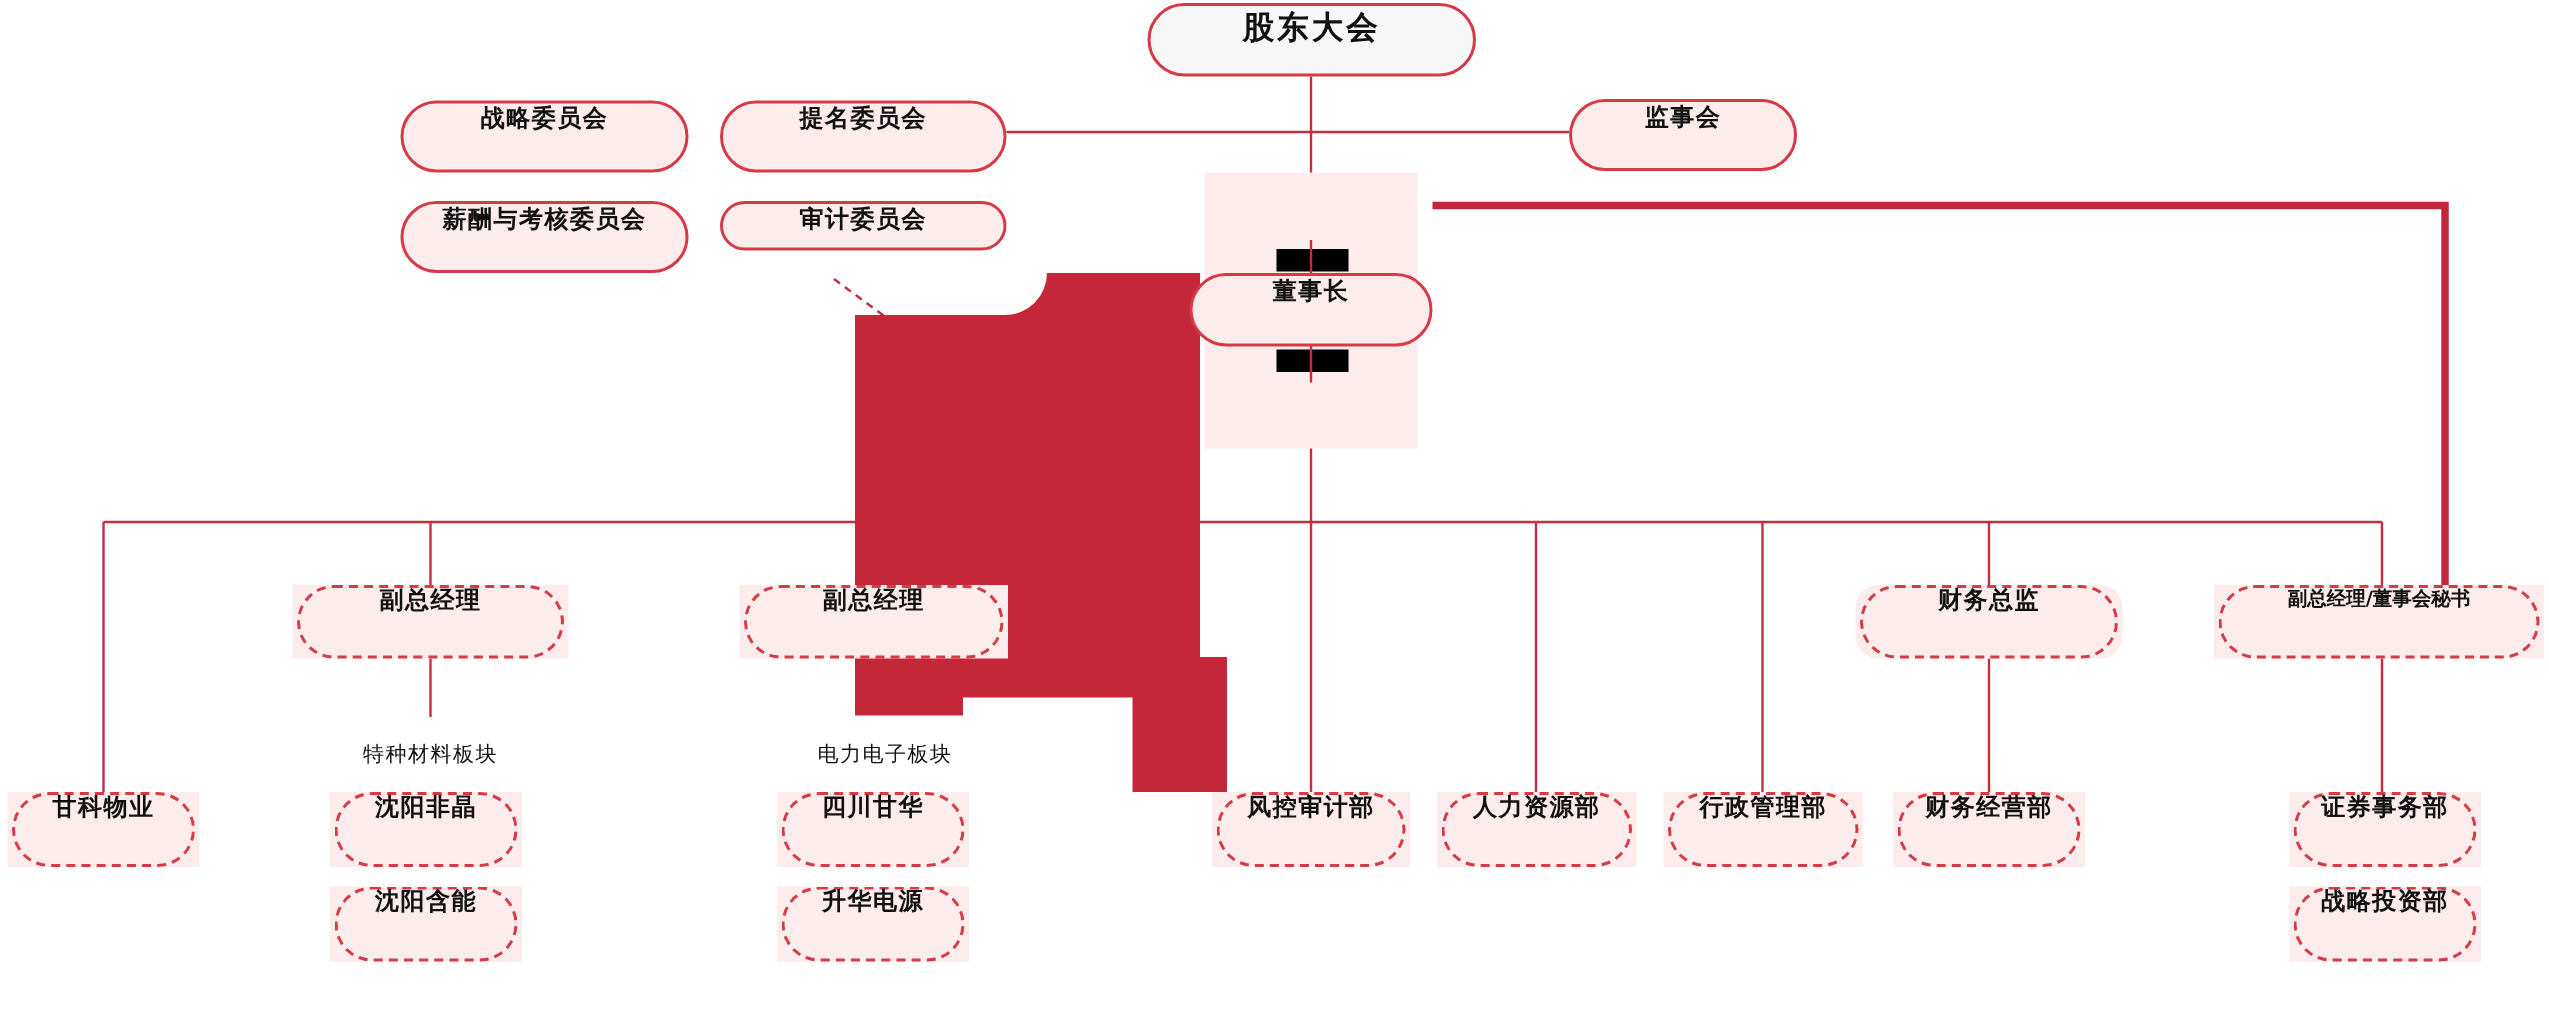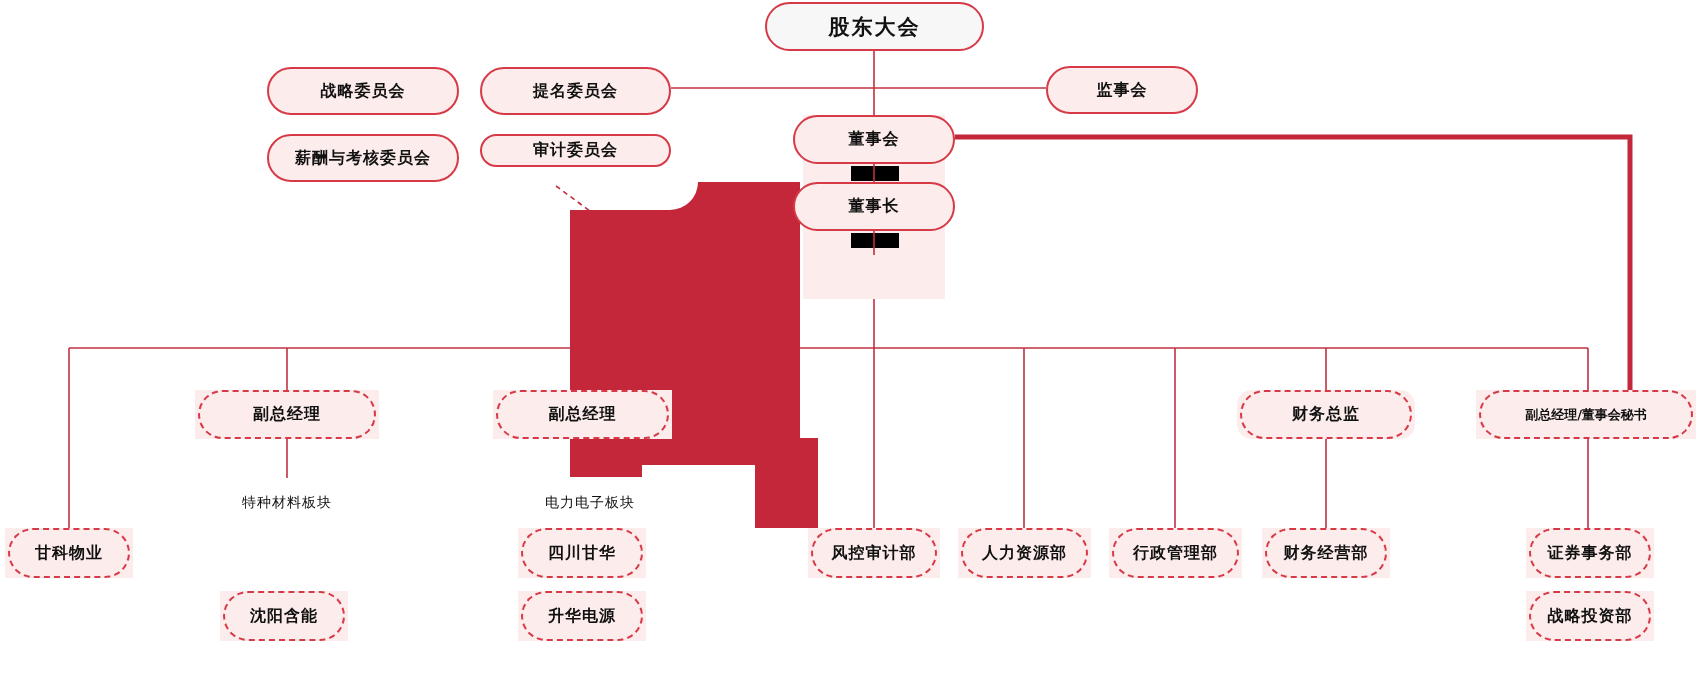--- a/index.html
+++ b/index.html
@@ -8,21 +8,21 @@
     position:relative;width:1699px;height:675px;background:#ffffff;overflow:hidden;
   }
   .layer{position:absolute;left:0;top:0;z-index:1;}
   .cl{stroke:var(--line-red,#c03040);stroke-width:1.6;fill:none;}
   .cl-dash{stroke:var(--line-red,#c03040);stroke-width:1.6;fill:none;stroke-dasharray:5 4;}
   .cl-thick{stroke:var(--accent-red,#c5273a);stroke-width:5;fill:none;}
   .band{fill:var(--pink-fill,#fdecec);}
   .blob{fill:var(--accent-red,#c5273a);}
   .redact{fill:var(--redaction-black,#000);}
   .node{
-    position:absolute;z-index:2;display:flex;align-items:center;justify-content:center;
+    position:absolute;z-index:2;display:flex;justify-content:center;
     font-weight:bold;font-size:16px;color:#111;letter-spacing:1px;box-sizing:border-box;
     text-align:center;
   }
   .solid{
     background:var(--pink-fill,#fdecec);
     border:2px solid var(--border-red,#d73a47);
     border-radius:26px;
   }
   .top-node{
     background:var(--top-fill,#f7f7f7);
@@ -89,23 +89,20 @@
   <div class="node solid" style="left:1046px;top:66px;width:152px;height:48px;">
     <span>监事会</span>
   </div>
   <div class="node solid" style="left:267px;top:134px;width:192px;height:48px;">
     <span>薪酬与考核委员会</span>
   </div>
   <div class="node solid" style="left:480px;top:134px;width:191px;height:33px;">
     <span>审计委员会</span>
   </div>
 
-  <div class="node solid" style="left:793px;top:115px;width:162px;height:49px;">
-    <span>董事会</span>
-  </div>
   <div class="node solid" style="left:793px;top:182px;width:162px;height:49px;">
     <span>董事长</span>
   </div>
 
   <div class="node dashed" style="left:195px;top:390px;width:184px;height:49px;">
     <span>副总经理</span>
   </div>
   <div class="node dashed" style="left:493px;top:390px;width:179px;height:49px;">
     <span>副总经理</span>
   </div>
@@ -114,20 +111,23 @@
   </div>
   <div class="node dashed small" style="left:1476px;top:390px;width:220px;height:49px;">
     <span>副总经理/董事会秘书</span>
   </div>
 
   <div class="sec-label" style="left:222px;top:494px;width:130px;">特种材料板块</div>
   <div class="sec-label" style="left:525px;top:494px;width:130px;">电力电子板块</div>
 
   <div class="node dashed" style="left:5px;top:528px;width:128px;height:50px;">
     <span>甘科物业</span>
+  </div>
+  <div class="node dashed" style="left:220px;top:528px;width:128px;height:50px;">
+    <span>沈阳非晶</span>
   </div>
   <div class="node dashed" style="left:220px;top:591px;width:128px;height:50px;">
     <span>沈阳含能</span>
   </div>
   <div class="node dashed" style="left:518px;top:528px;width:128px;height:50px;">
     <span>四川甘华</span>
   </div>
   <div class="node dashed" style="left:518px;top:591px;width:128px;height:50px;">
     <span>升华电源</span>
   </div>

